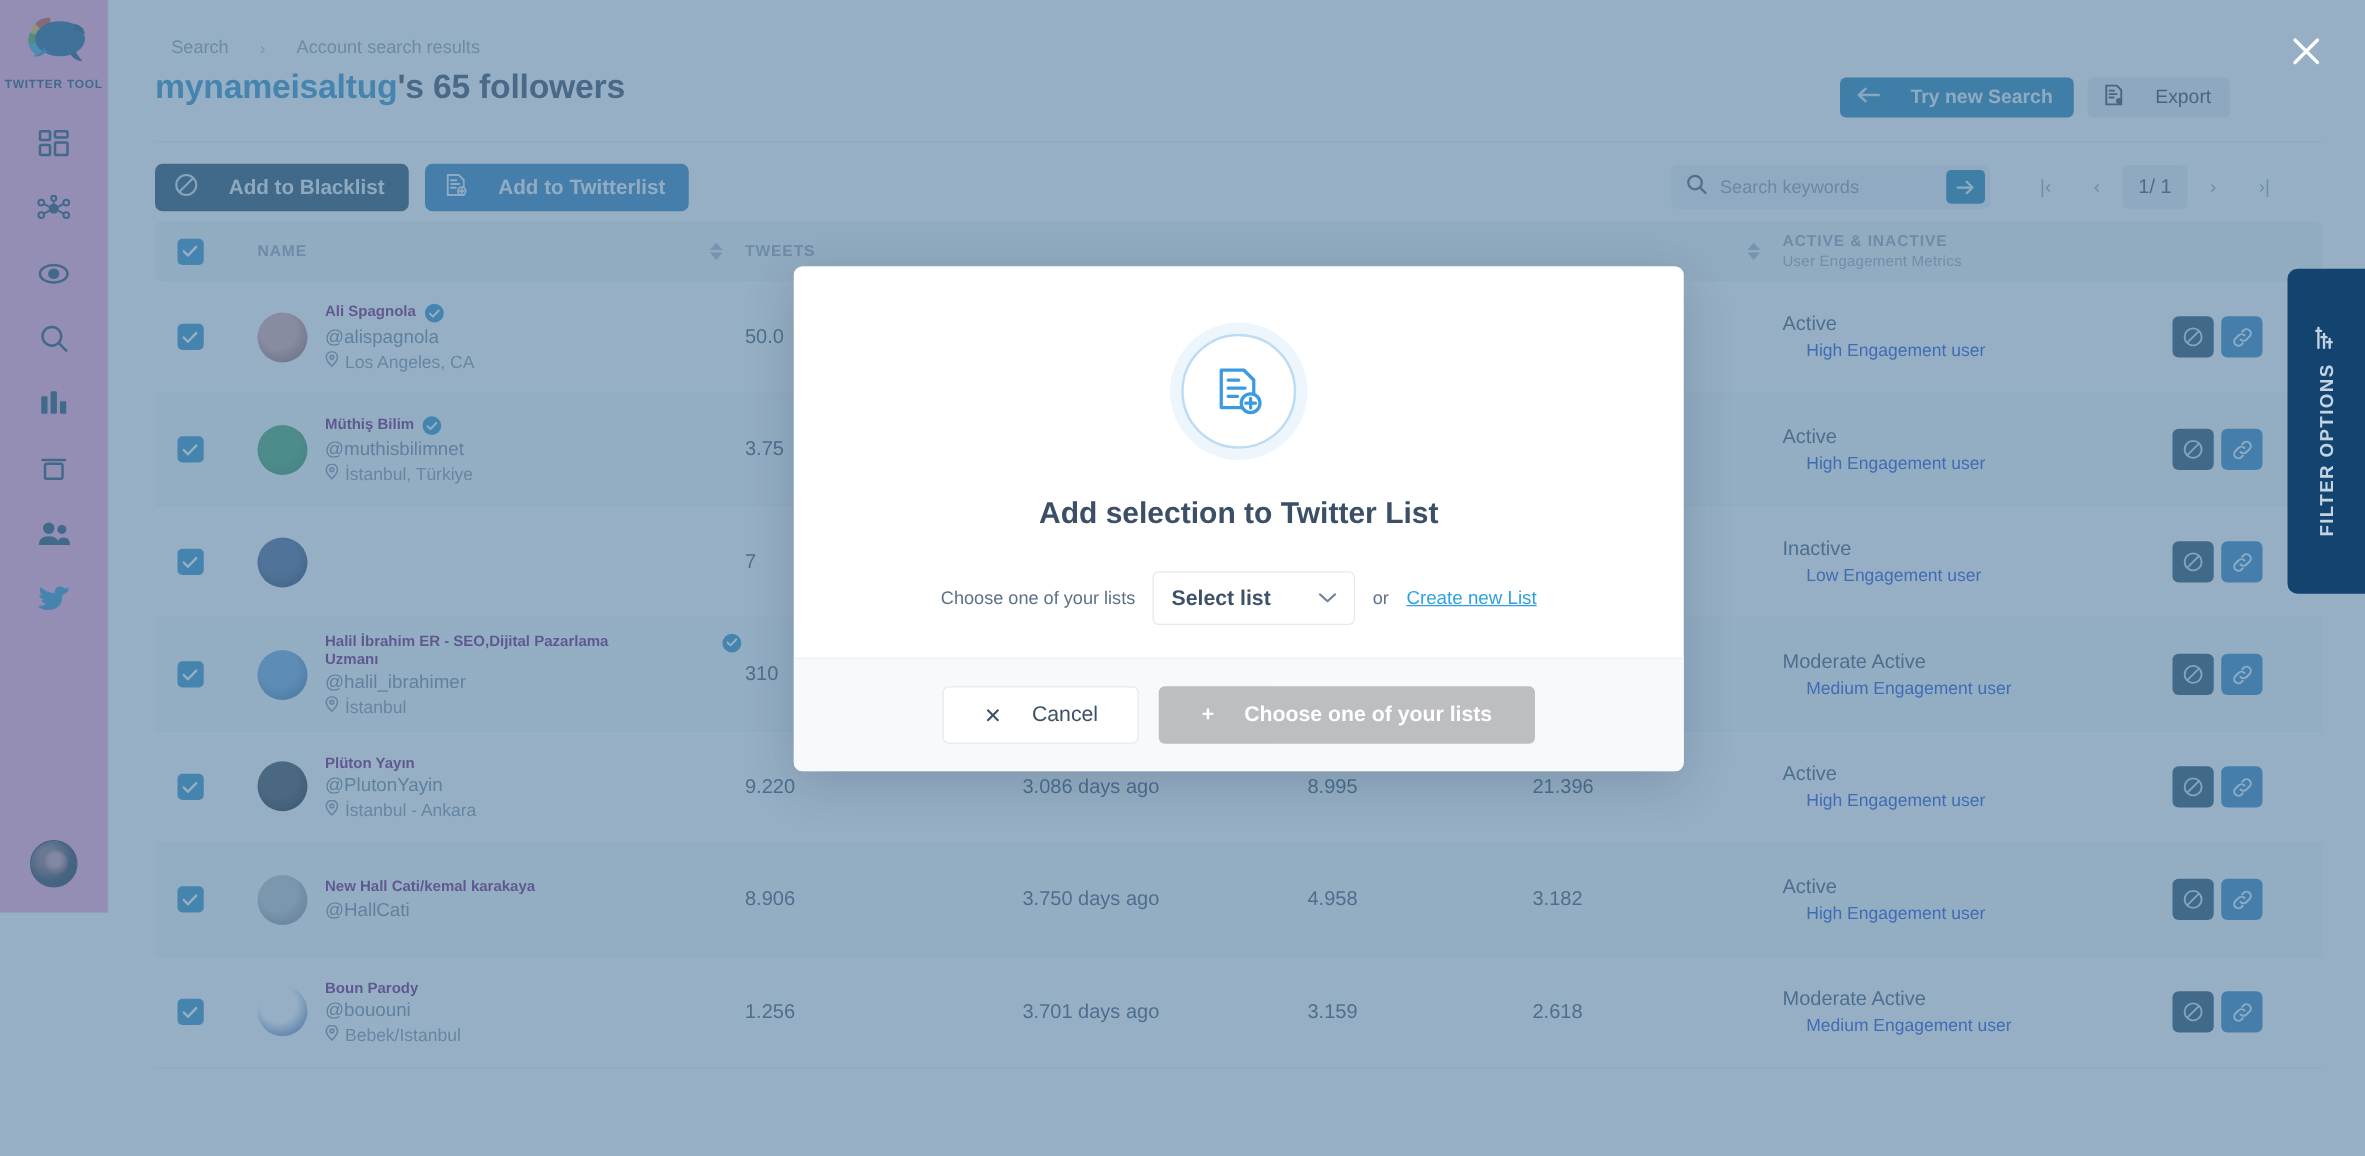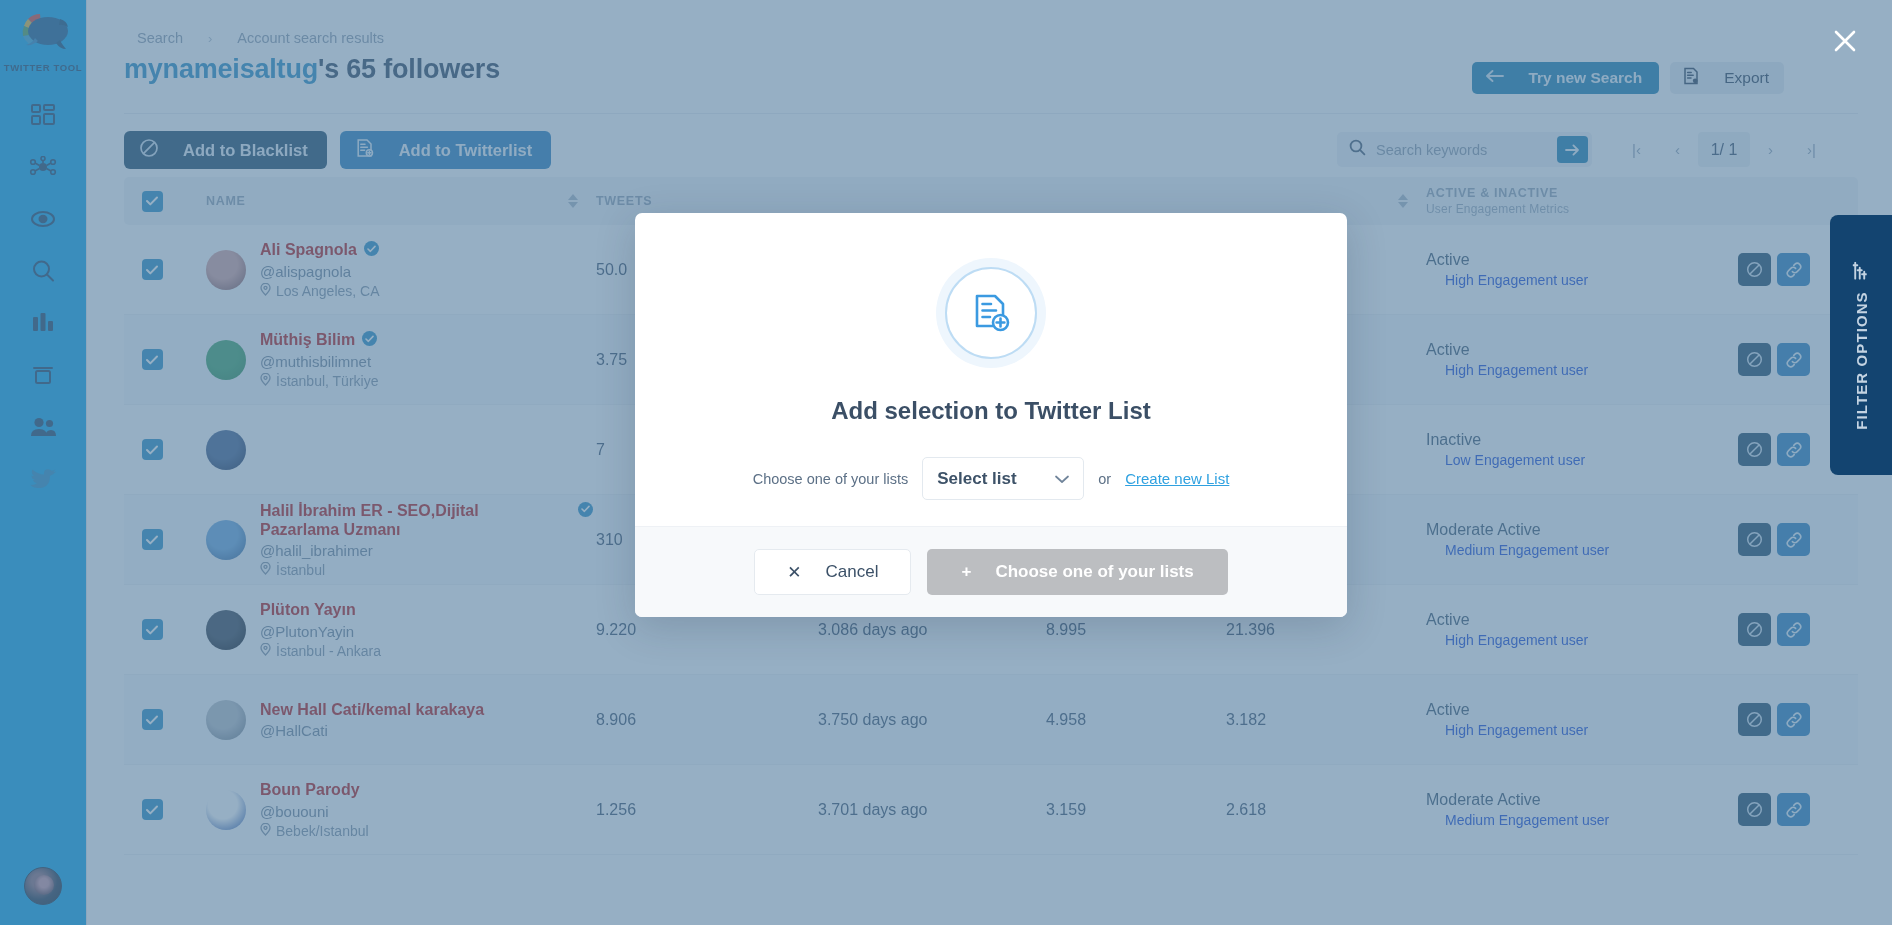--- a/index.html
+++ b/index.html
@@ -19,22 +19,22 @@
   .dim-veil {
     position: absolute; inset: 0;
     background: rgba(86,126,160,0.62);
     z-index: 500;
     pointer-events: none;
   }
 
   
   .sidebar {
     position: absolute; left: 0; top: 0;
-    width: 87px; height: 925px;
-    background: #0ea5e9;
+    width: 87px; height: 730px;
+    background: #f9a8d4;
     border-right: 1px solid #e4e9ef;
     display: flex; flex-direction: column; align-items: center;
   }
   .logo-wrap { margin-top: 12px; display:flex; flex-direction:column; align-items:center; }
   .logo-mark { width: 54px; height: 46px; position: relative; }
   .logo-mark svg { display:block; }
   .logo-text {
     margin-top: 4px; font-size: 9.5px; letter-spacing: .6px;
     font-weight: 700; color: #1e4a6d;
   }
@@ -176,21 +176,21 @@
   .chkbox.header { background:#2a8fc4; }
 
   .user-cell { display:flex; align-items:center; gap: 14px; }
   .avatar {
     width: 40px; height:40px; border-radius:50%; flex:0 0 40px; position:relative;
     background:#cfd9e3; overflow:hidden;
   }
   .uinfo { display:flex; flex-direction:column; gap:3px; min-width:0; }
   .uname-row { display:flex; align-items:flex-start; gap:7px; }
   .uname-txt {
-    font-size: 16px; font-weight:700; color:#b91c1c; line-height:1.2; max-width: 255px;
+    font-size: 12px; font-weight:700; color:#701a75; line-height:1.2; max-width: 255px;
   }
   .verified {
     width: 15px; height:15px; border-radius:50%; background:#2a8fc4;
     display:inline-flex; align-items:center; justify-content:center; flex:0 0 15px; margin-top:1px;
   }
   .verified.far { margin-left: 56px; }
   .uhandle { font-size: 15px; color:#72869b; }
   .uloc { font-size: 14px; color:#8193a6; display:flex; align-items:center; gap:5px; }
 
   .eng-stack { display:flex; flex-direction:column; gap:3px; }

